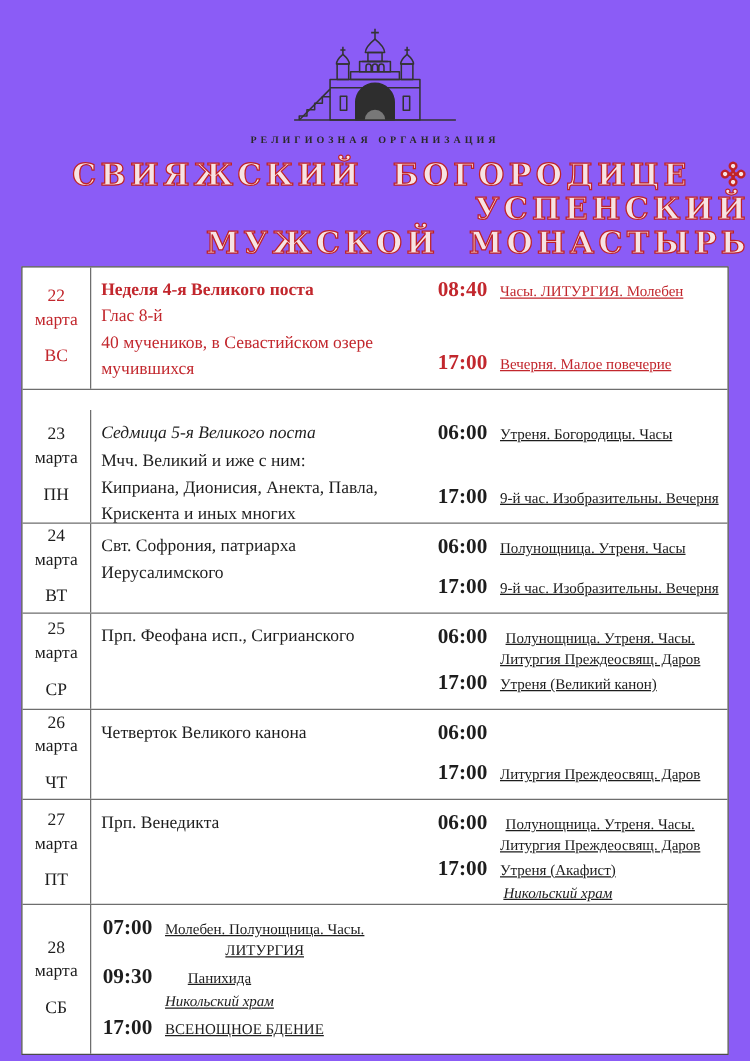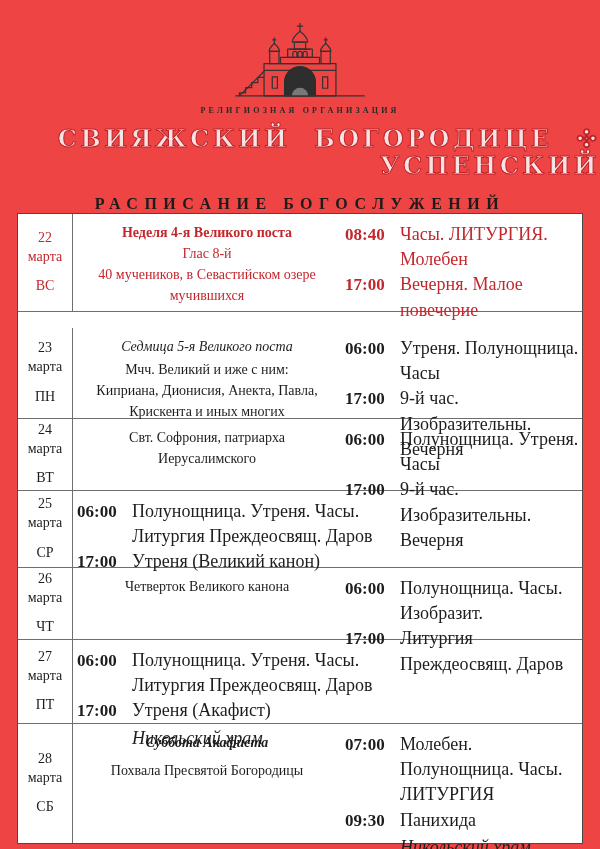--- a/index.html
+++ b/index.html
@@ -1,17 +1,17 @@
 <!DOCTYPE html>
 <html><head>
 <meta charset="utf-8">
 <style>
   html,body{margin:0;padding:0;background:#ffffff;}
   body{width:600px;height:849px;font-family:"Liberation Serif","DejaVu Serif",serif;color:#1d1d1d;}
-  .page{position:relative;width:600px;height:849px;overflow:hidden;background:#ef4444;}
+  .page{position:relative;width:600px;height:849px;overflow:hidden;background:#8b5cf6;}
 
   
   .logo-wrap{text-align:center;padding-top:22px;}
   .church-svg{width:156px;height:76px;}
   .org-label{text-align:center;font-size:8px;font-weight:bold;letter-spacing:3.2px;color:#2a2a2a;margin-top:4px;}
   .title-block{margin-top:11px;line-height:1.12;text-align:center;font-family:"DejaVu Serif","Liberation Serif",serif;}
   .title-line{font-size:24px;font-weight:bold;letter-spacing:3.5px;word-spacing:12px;
       color:#f7e3e3;text-align:right;-webkit-text-stroke:1px #bf2227;}
   .subtitle{text-align:center;font-size:16px;font-weight:600;letter-spacing:6.5px;color:#1c1c1c;margin-top:15px;}
 
@@ -25,30 +25,30 @@
   .row:nth-of-type(4){height:77px;}
   .row:nth-of-type(5){height:72px;}
   .row:nth-of-type(6){height:84px;}
   .row:nth-of-type(7){height:119px;}
   .row.red{color:#c2272d;}
 
   .date-cell{width:54px;flex:none;border-right:1px solid #6e6e6e;display:flex;flex-direction:column;
       align-items:center;justify-content:center;font-size:14px;line-height:1.35;}
   .date-weekday{margin-top:11px;}
 
-  .desc-cell{width:252px;flex:none;padding:8px 8px 4px;text-align:center;font-size:14px;line-height:1.5;}
+  .desc-cell{width:252px;flex:none;padding:8px 8px 4px;text-align:left;font-size:14px;line-height:1.5;}
   .desc-line.bold{font-weight:bold;}
   .desc-line.italic{font-style:italic;margin-bottom:2px;}
   .desc-line.bold-italic{font-weight:bold;font-style:italic;margin-bottom:7px;}
 
   .times-cell{flex:1;display:flex;flex-direction:column;justify-content:space-between;
       padding:8px 2px 11px 4px;box-sizing:border-box;}
-  .service{display:flex;align-items:baseline;}
+  .service{display:flex;align-items:baseline;text-align:center;}
   .service-time{font-weight:bold;font-size:17px;width:50px;flex:none;}
-  .service-text{font-size:18px;line-height:1.4;padding-left:5px;white-space:pre-line;}
+  .service-text{font-size:12px;line-height:1.4;padding-left:5px;white-space:pre-line;text-decoration:underline;}
   .service-note{font-style:italic;margin-top:2px;}
 </style>
 </head>
 <body>
 
 <div class="page">
 
   <div class="logo-wrap">
     <svg class="church-svg" viewBox="0 0 150 74" fill="none" stroke="#333" stroke-width="1.2" stroke-linejoin="round">
 
@@ -79,20 +79,21 @@
       <path d="M40 48 16 72"></path>
       <path d="M40 54h-6v5h-6v5h-6v5h-6v3"></path>
 
       <path d="M12 72h126"></path>
     </svg>
   </div>
   <div class="org-label">РЕЛИГИОЗНАЯ ОРГАНИЗАЦИЯ</div>
 
   <div class="title-block">
     <div class="title-line">СВИЯЖСКИЙ БОГОРОДИЦЕ ✣ УСПЕНСКИЙ</div>
+    <div class="title-line">МУЖСКОЙ МОНАСТЫРЬ</div>
   </div>
 
   <div class="subtitle">РАСПИСАНИЕ БОГОСЛУЖЕНИЙ</div>
 
   <div class="table" id="schedule-table">
       <div class="row red">
         <div class="date-cell">
           <div class="date-day">22</div>
           <div class="date-month">марта</div>
           <div class="date-weekday">ВС</div>
@@ -120,21 +121,21 @@
           <div class="date-weekday">ПН</div>
         </div>
         <div class="desc-cell">
           <div class="desc-line italic">Седмица 5-я Великого поста</div>
           <div class="desc-line">Мчч. Великий и иже с ним:</div>
           <div class="desc-line">Киприана, Дионисия, Анекта, Павла, Крискента и иных многих</div>
         </div>
         <div class="times-cell">
           <div class="service">
             <span class="service-time">06:00</span>
-            <div class="service-text">Утреня. Полунощница. Часы</div>
+            <div class="service-text">Утреня. Богородицы. Часы</div>
           </div>
           <div class="service">
             <span class="service-time">17:00</span>
             <div class="service-text">9-й час. Изобразительны. Вечерня</div>
           </div>
         </div>
       </div>
       <div class="row">
         <div class="date-cell">
           <div class="date-day">24</div>
@@ -153,20 +154,23 @@
             <span class="service-time">17:00</span>
             <div class="service-text">9-й час. Изобразительны. Вечерня</div>
           </div>
         </div>
       </div>
       <div class="row">
         <div class="date-cell">
           <div class="date-day">25</div>
           <div class="date-month">марта</div>
           <div class="date-weekday">СР</div>
+        </div>
+        <div class="desc-cell">
+          <div class="desc-line">Прп. Феофана исп., Сигрианского</div>
         </div>
         <div class="times-cell">
           <div class="service">
             <span class="service-time">06:00</span>
             <div class="service-text">Полунощница. Утреня. Часы.
 Литургия Преждеосвящ. Даров</div>
           </div>
           <div class="service">
             <span class="service-time">17:00</span>
             <div class="service-text">Утреня (Великий канон)</div>
@@ -178,55 +182,53 @@
           <div class="date-day">26</div>
           <div class="date-month">марта</div>
           <div class="date-weekday">ЧТ</div>
         </div>
         <div class="desc-cell">
           <div class="desc-line">Четверток Великого канона</div>
         </div>
         <div class="times-cell">
           <div class="service">
             <span class="service-time">06:00</span>
-            <div class="service-text">Полунощница. Часы. Изобразит.</div>
           </div>
           <div class="service">
             <span class="service-time">17:00</span>
             <div class="service-text">Литургия Преждеосвящ. Даров</div>
           </div>
         </div>
       </div>
       <div class="row">
         <div class="date-cell">
           <div class="date-day">27</div>
           <div class="date-month">марта</div>
           <div class="date-weekday">ПТ</div>
+        </div>
+        <div class="desc-cell">
+          <div class="desc-line">Прп. Венедикта</div>
         </div>
         <div class="times-cell">
           <div class="service">
             <span class="service-time">06:00</span>
             <div class="service-text">Полунощница. Утреня. Часы.
 Литургия Преждеосвящ. Даров</div>
           </div>
           <div class="service">
             <span class="service-time">17:00</span>
             <div class="service-text">Утреня (Акафист)<div class="service-note">Никольский храм</div></div>
           </div>
         </div>
       </div>
       <div class="row">
         <div class="date-cell">
           <div class="date-day">28</div>
           <div class="date-month">марта</div>
           <div class="date-weekday">СБ</div>
-        </div>
-        <div class="desc-cell">
-          <div class="desc-line bold-italic">Суббота Акафиста</div>
-          <div class="desc-line">Похвала Пресвятой Богородицы</div>
         </div>
         <div class="times-cell">
           <div class="service">
             <span class="service-time">07:00</span>
             <div class="service-text">Молебен. Полунощница. Часы.
 ЛИТУРГИЯ</div>
           </div>
           <div class="service">
             <span class="service-time">09:30</span>
             <div class="service-text">Панихида<div class="service-note">Никольский храм</div></div>

